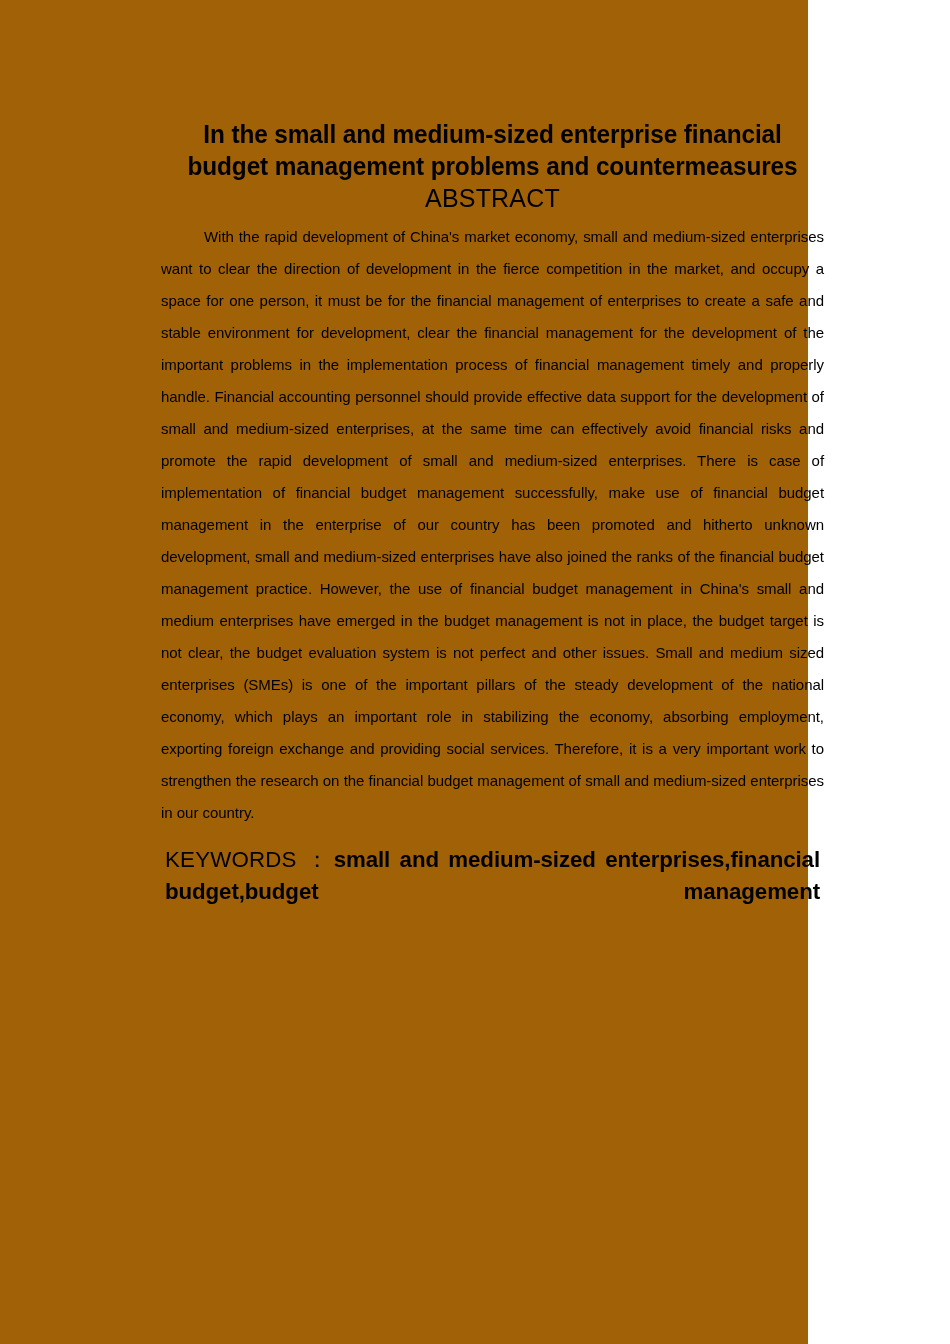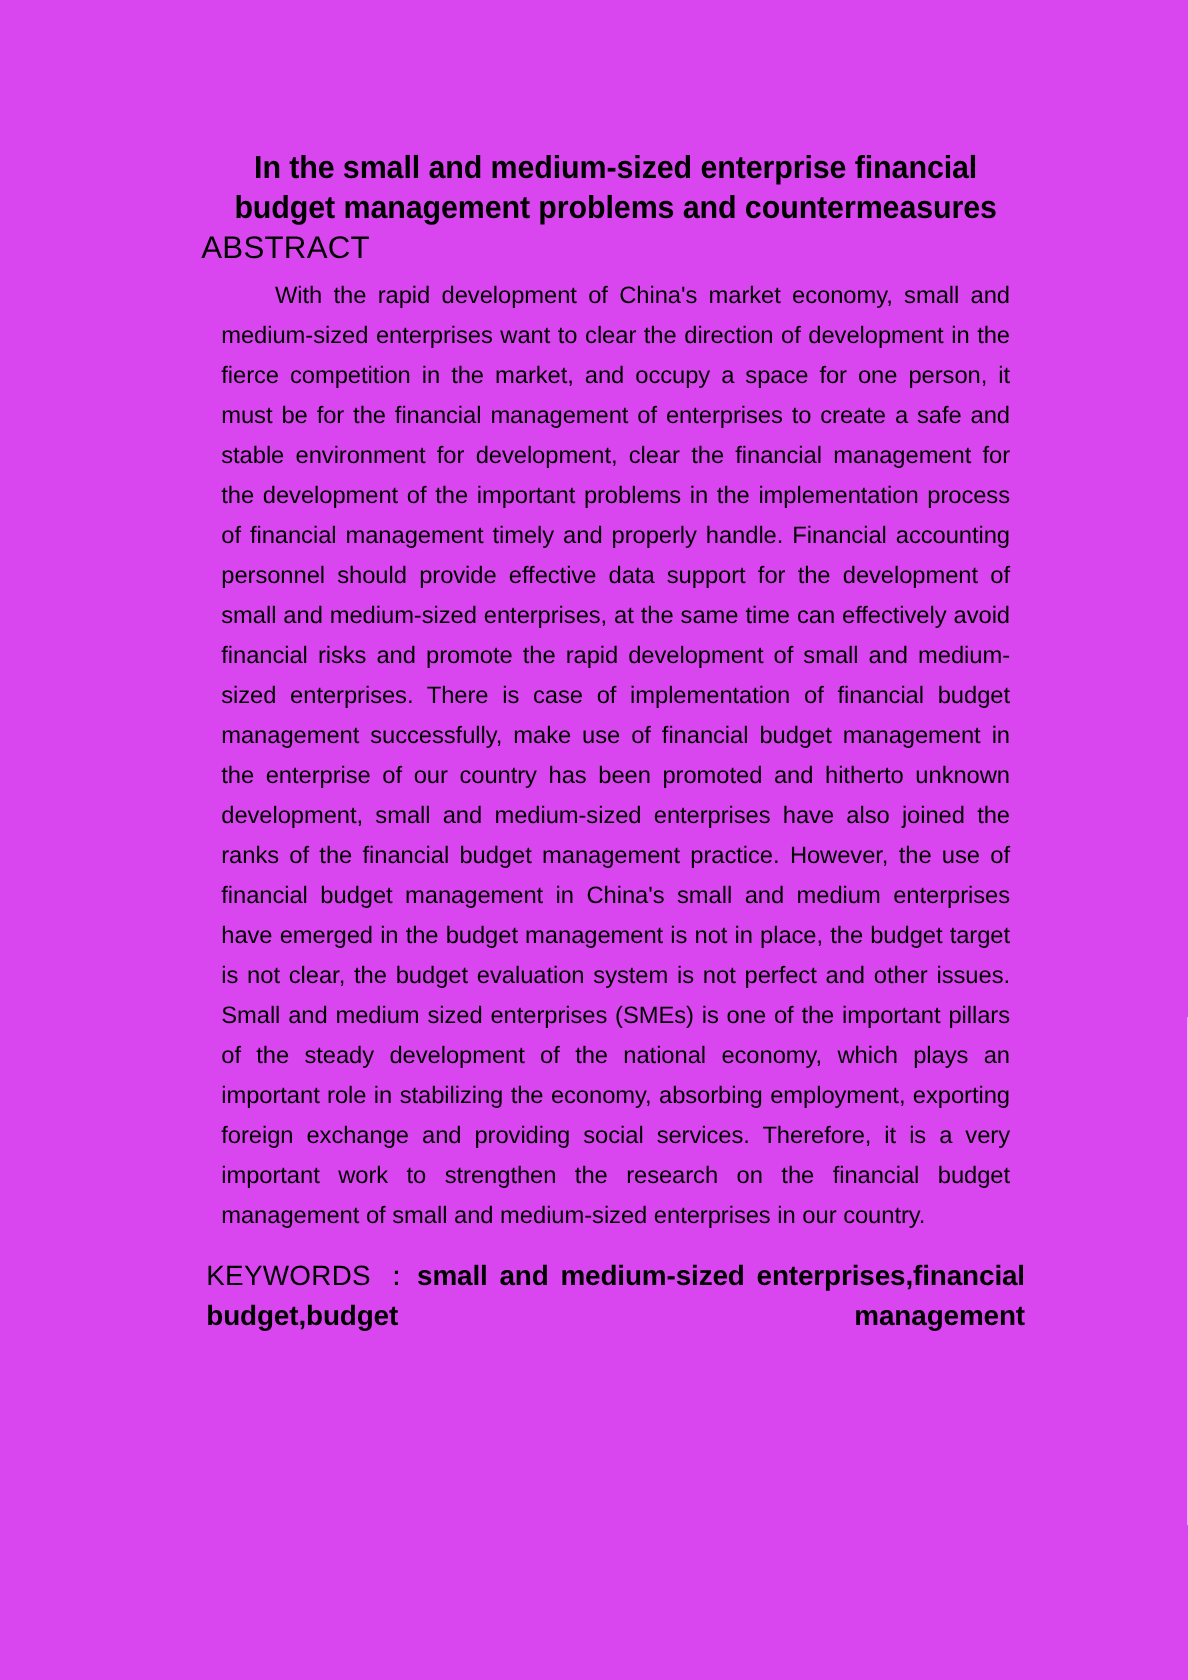--- a/index.html
+++ b/index.html
@@ -15,23 +15,23 @@
     overflow: hidden;
     font-family: "Liberation Sans", "DejaVu Sans", sans-serif;
     color: #000000;
     -webkit-font-smoothing: antialiased;
   }
 
   .page {
     position: absolute;
     left: 0;
     top: 0;
-    width: 950px;
+    width: 808px;
     height: 1344px;
-    background: #d946ef;
+    background: #a16207;
   }
 
   .content {
     position: absolute;
     left: 161px;
     top: 118px;
     width: 663px;
   }
 
   
@@ -45,39 +45,39 @@
     line-height: 32px;
     letter-spacing: -0.1px;
     transform: scaleX(0.955);
     transform-origin: 50% 50%;
     white-space: pre-line;
   }
 
   .abstract-heading {
     margin: 0;
     padding: 0;
-    text-align: left;
+    text-align: center;
     font-family: "Liberation Sans", "DejaVu Sans", sans-serif;
     font-weight: normal;
     font-size: 25px;
     line-height: 33px;
     letter-spacing: 0.2px;
   }
 
   
   .abstract-body {
-    margin: 16px;
+    margin: 0;
     padding: 0;
     margin-top: 6px;
     text-align: justify;
     text-justify: inter-word;
     text-indent: 43px;
     font-family: "Liberation Sans", "DejaVu Sans", sans-serif;
     font-weight: normal;
-    font-size: 19px;
+    font-size: 15px;
     line-height: 32px;
     letter-spacing: -0.05px;
     word-spacing: 0.1px;
     hyphens: none;
   }
 
   
   .keywords-line {
     margin: 4px;
     padding: 0;

